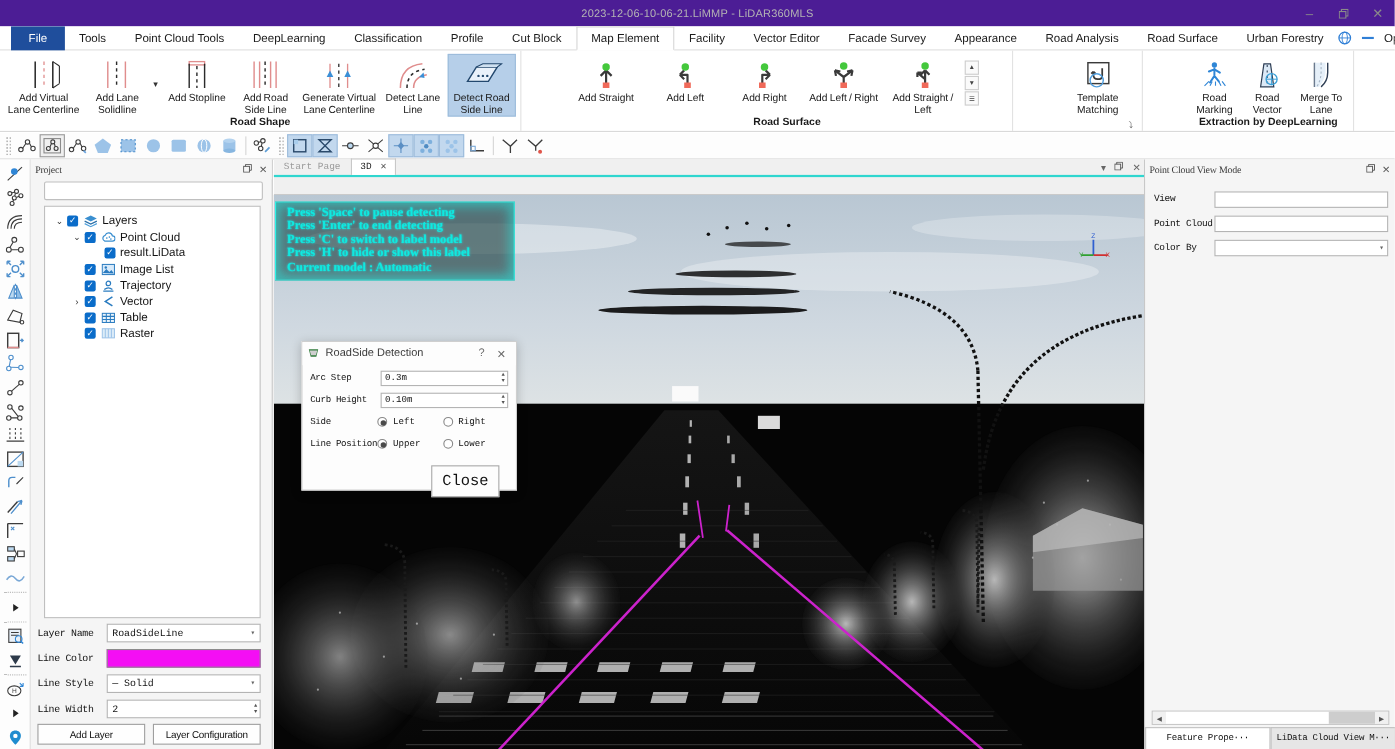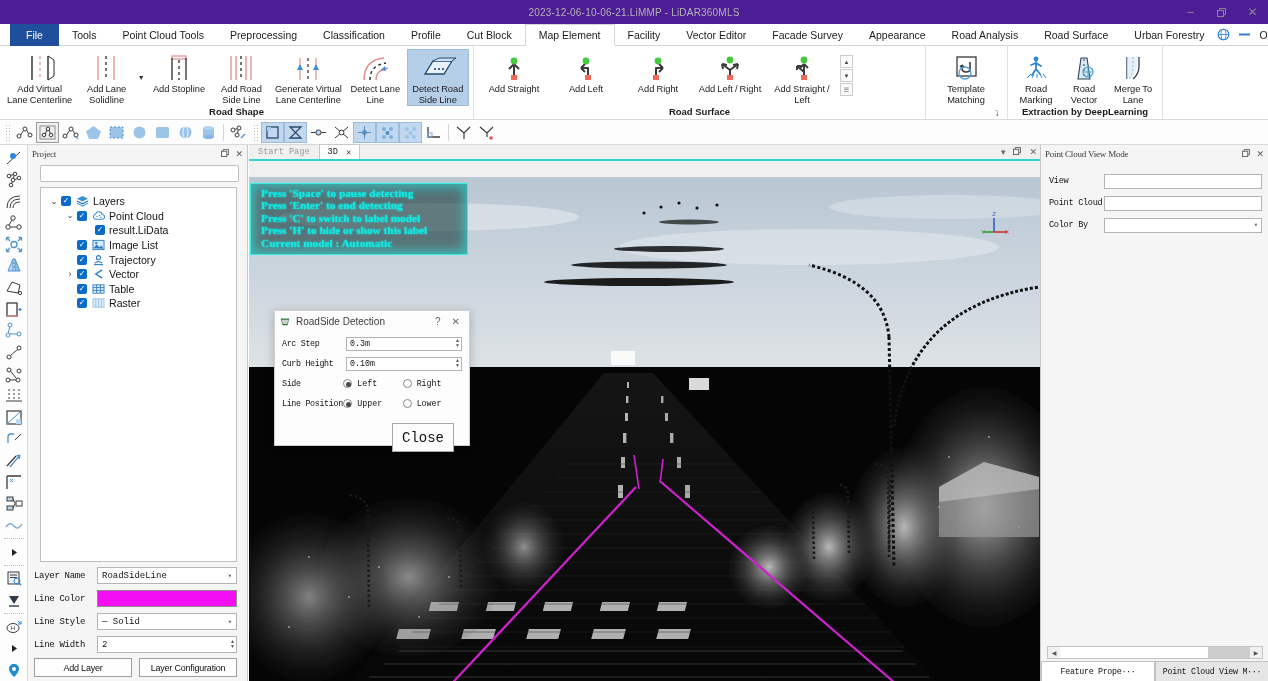--- a/index.html
+++ b/index.html
@@ -44,21 +44,21 @@
   }
   .ribbon-right {
     margin-left: auto; display: flex; align-items: center; gap: 9px;
     padding-right: 8px; font-size: 10.5px; color: #1b1b1b;
   }
 
   
   .ribbon {
     position: absolute; top: 46px; left: 0; width: 1268px; height: 74px;
     background: #ffffff; border-bottom: 1px solid #d9d9d9;
-    display: flex; align-items: stretch;
+    display: flex; align-items: stretch; gap: 37px;
   }
   .rgroup { position: relative; display: flex; flex-direction: column; border-right: 1px solid #e2e2e2; }
   .rgroup .items { display: flex; align-items: flex-start; flex: 1; padding: 3px 4px 0 4px; }
   .rgroup .gtitle {
     text-align: center; font-size: 9.5px; color: #1b1b1b; font-weight: bold;
     padding-bottom: 2px; height: 14px; line-height: 12px;
   }
   .rbtn {
     width: 63px; min-height: 54px; display: flex; flex-direction: column;
     align-items: center; padding-top: 3px; cursor: default; border: 1px solid transparent;
@@ -271,21 +271,21 @@
           </svg>
       </div>
       <div class="winbtn close">✕</div>
     </div>
   </div>
 
   <div class="ribbon-tabs">
     <div class="rt file">File</div>
     <div class="rt">Tools</div>
     <div class="rt">Point Cloud Tools</div>
-    <div class="rt">Preprocessing</div>
+    <div class="rt">DeepLearning</div>
     <div class="rt">Classification</div>
     <div class="rt">Profile</div>
     <div class="rt">Cut Block</div>
     <div class="rt active">Map Element</div>
     <div class="rt">Facility</div>
     <div class="rt">Vector Editor</div>
     <div class="rt">Facade Survey</div>
     <div class="rt">Appearance</div>
     <div class="rt">Road Analysis</div>
     <div class="rt">Road Surface</div>
@@ -1263,17 +1263,17 @@
     </div>
     <div class="rp-scroll">
       <div class="arw">◀</div>
       <div class="track">
           <div class="thumb"></div>
         </div>
       <div class="arw">▶</div>
     </div>
     <div class="rp-tabs">
       <div class="rp-tab active">Feature Prope···</div>
-      <div class="rp-tab">Point Cloud View M···</div>
+      <div class="rp-tab">LiData Cloud View M···</div>
     </div>
   </div>
 
 </div>
 
 </body></html>

